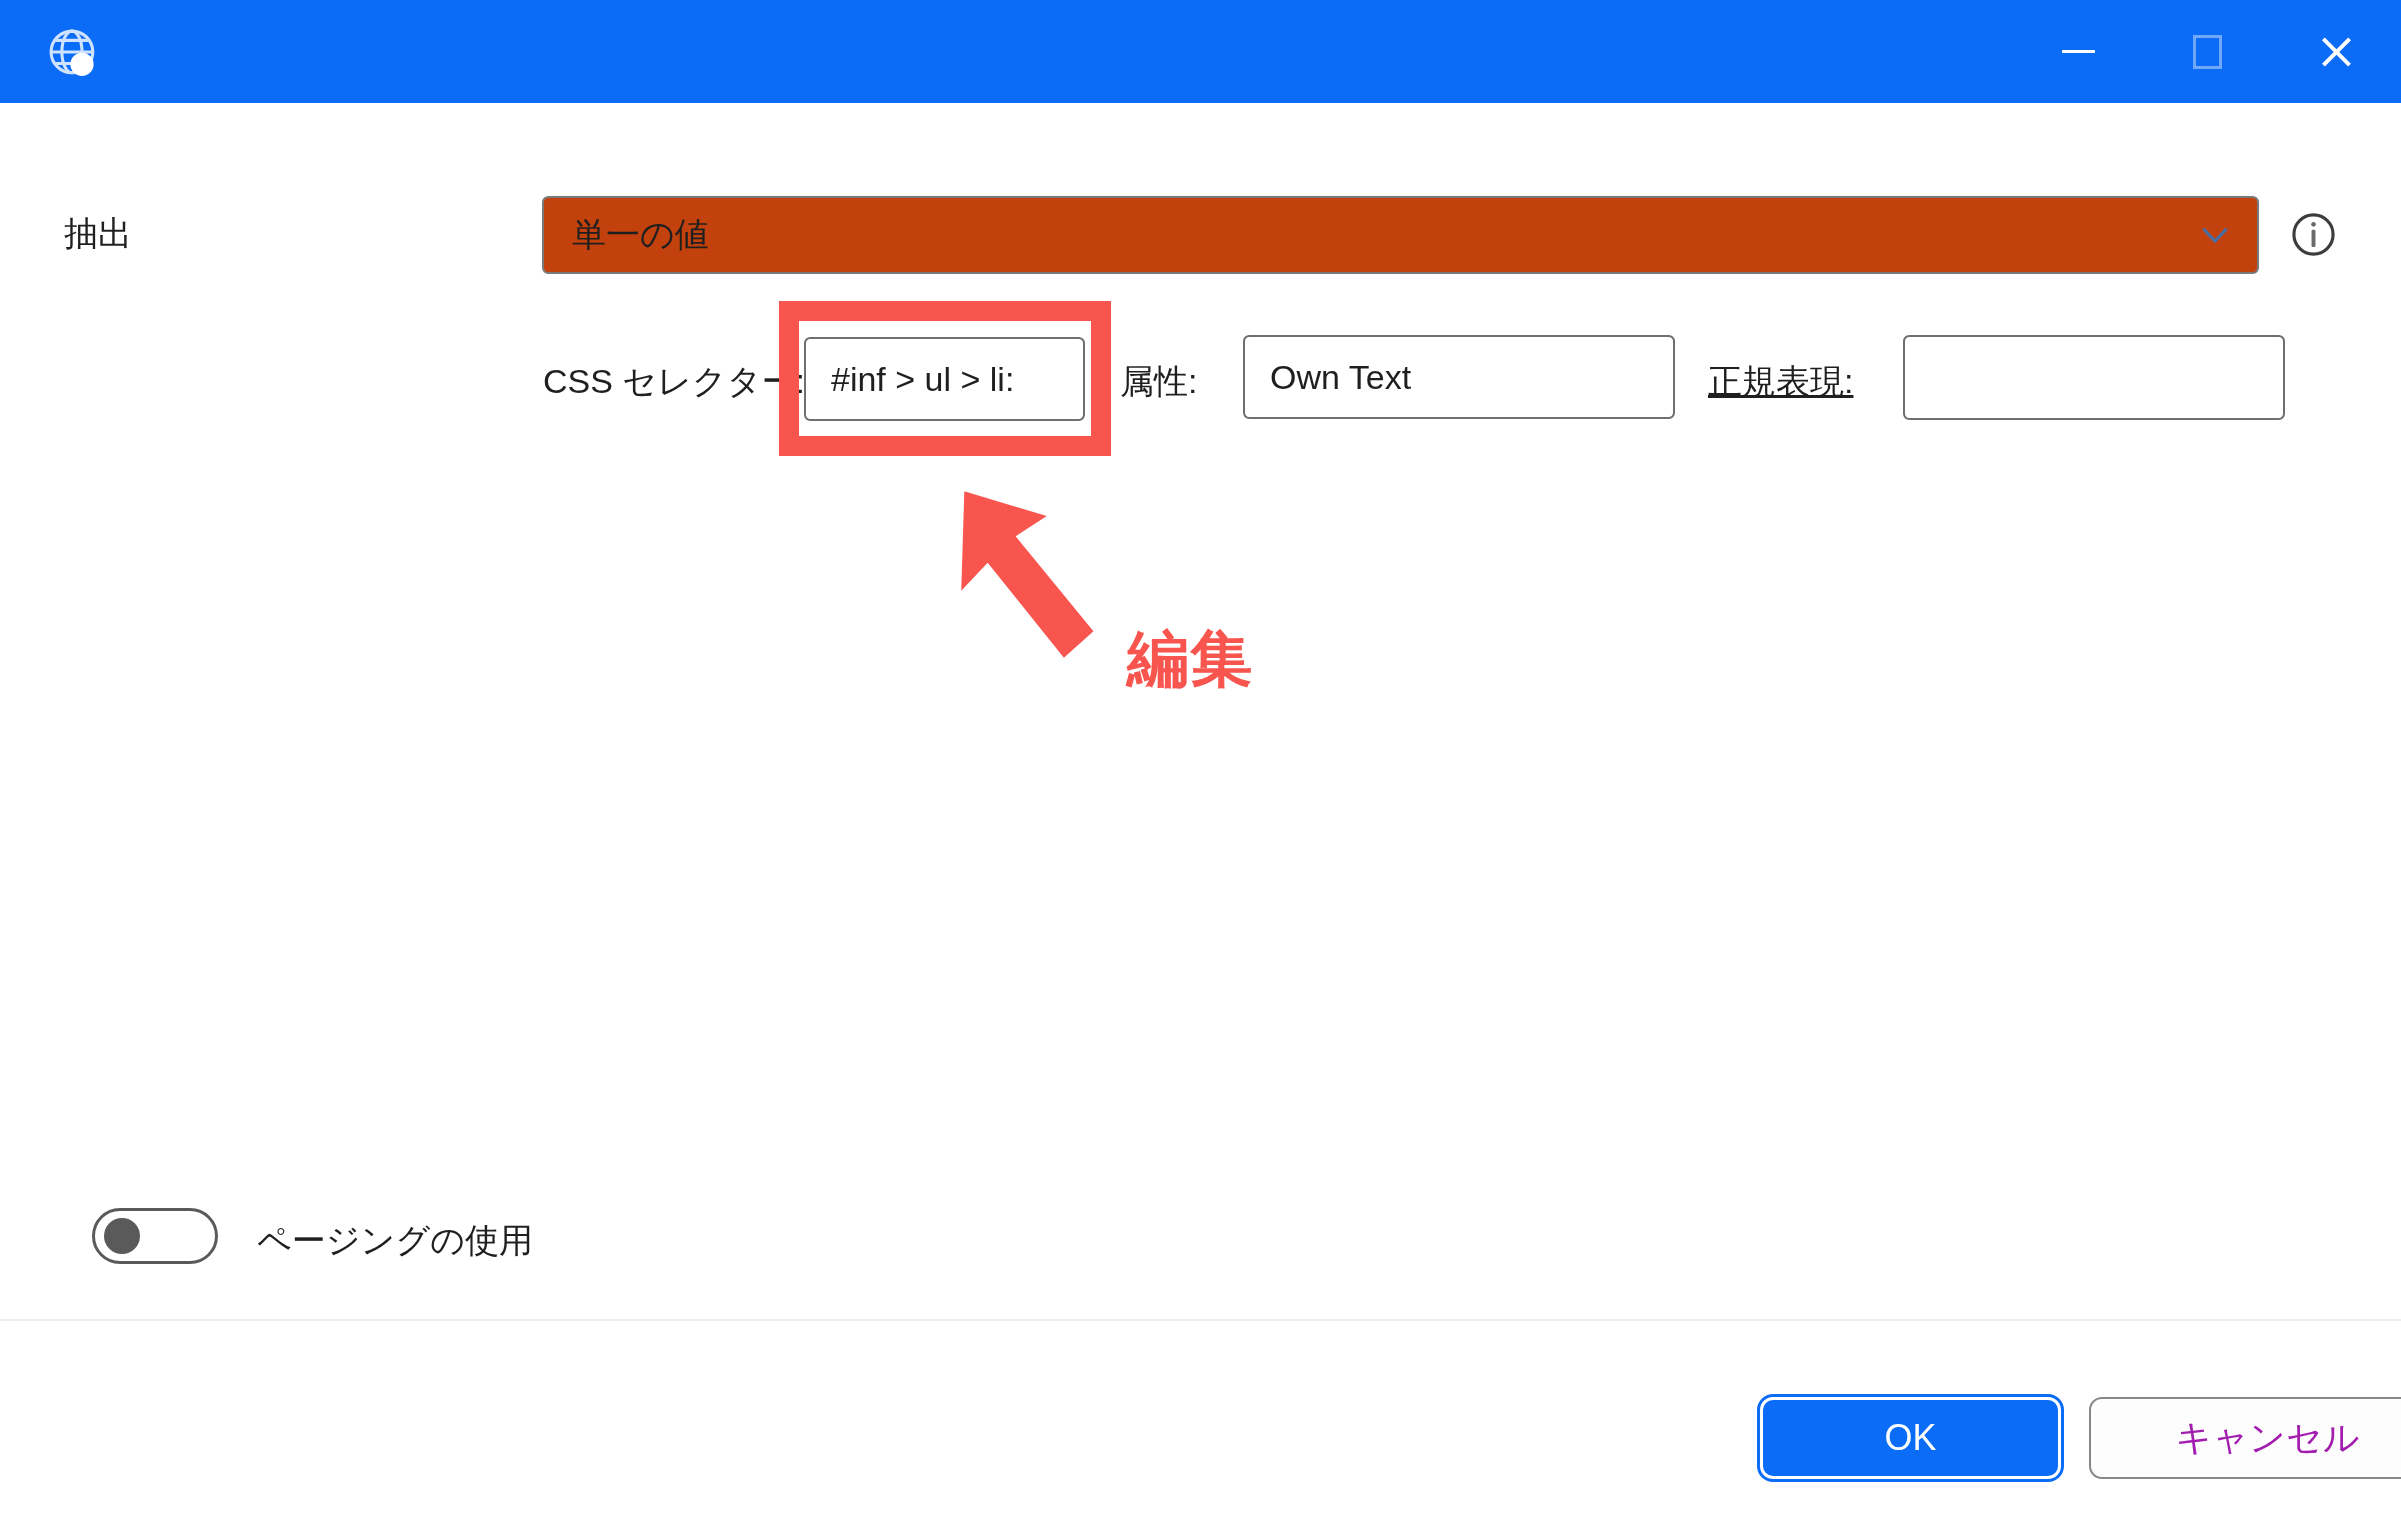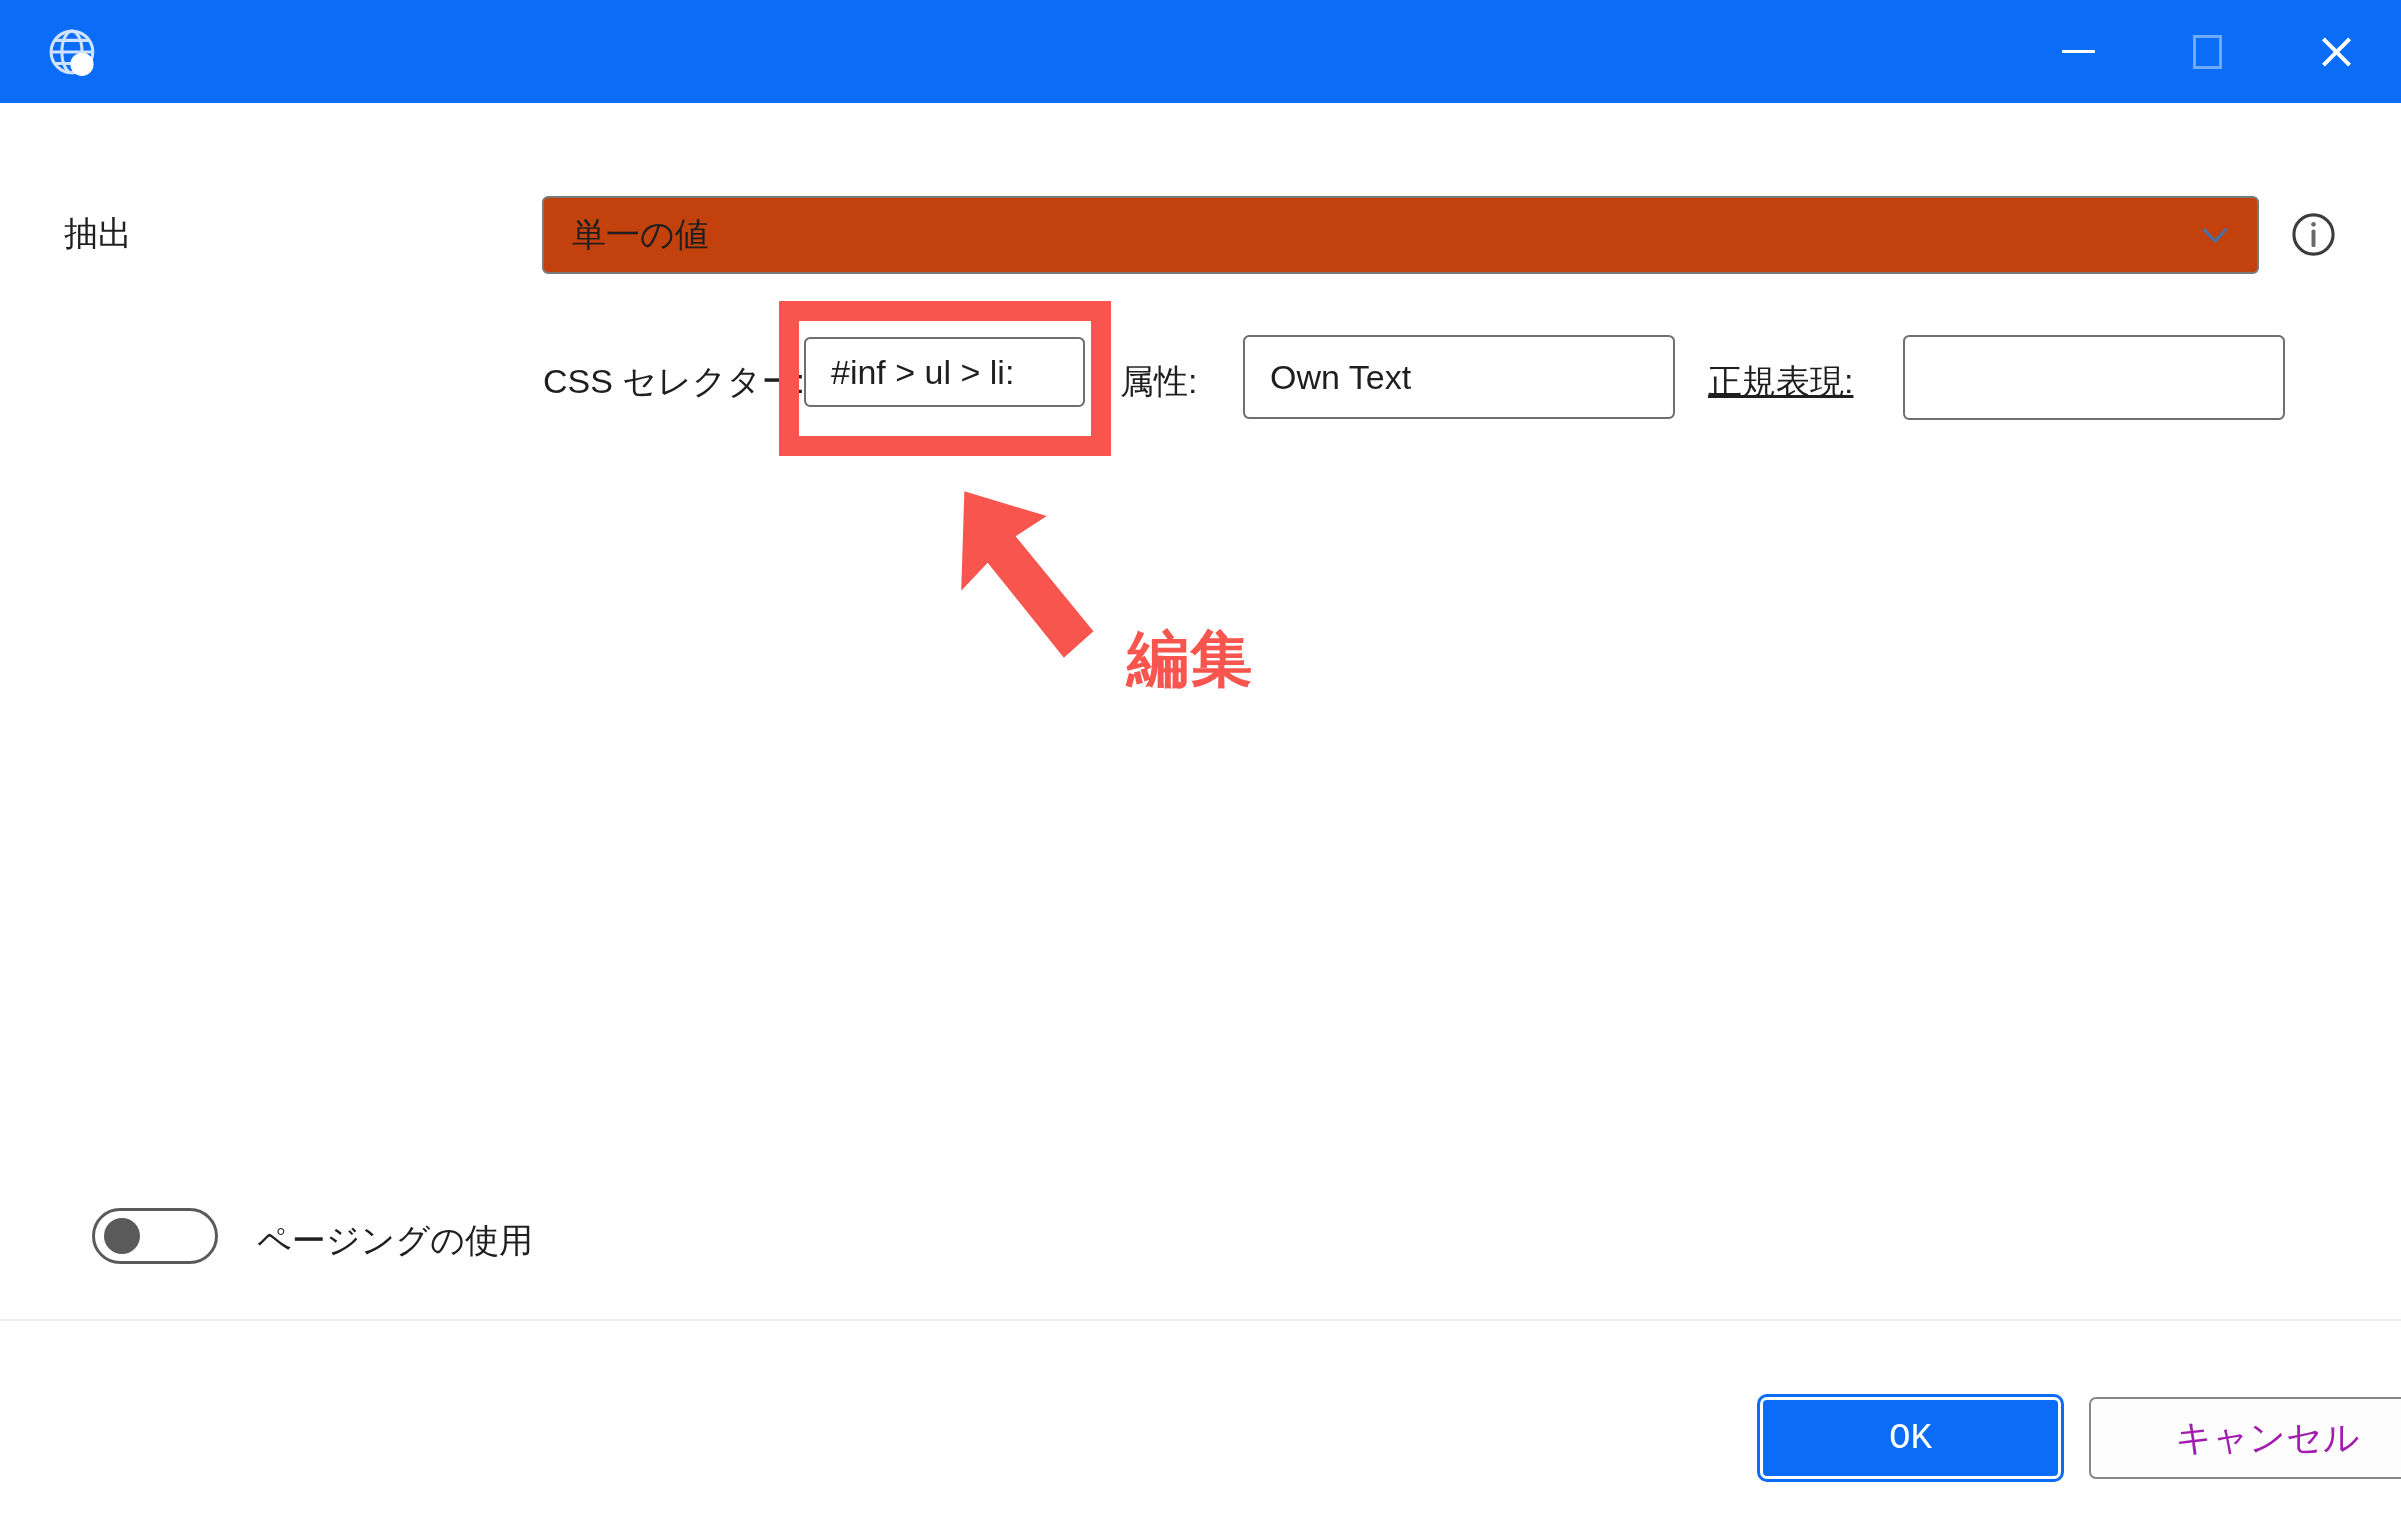--- a/index.html
+++ b/index.html
@@ -162,21 +162,21 @@
     font-size: 34px;
     color: #1f1f1f;
     cursor: text;
   }
   .field .fval {
     padding-left: 25px;
     white-space: nowrap;
     overflow: hidden;
   }
 
-  .field-css   { left: 804px; top: 337px; width: 281px; height: 70px; }
+  .field-css   { left: 804px; top: 337px; width: 281px; height: 84px; }
   .field-attr  { left: 1243px; top: 335px; width: 432px; height: 84px; }
   .field-regex { left: 1903px; top: 335px; width: 382px; height: 85px; }
 
   
   .anno-box {
     position: absolute;
     left: 779px;
     top: 301px;
     width: 332px;
     height: 155px;
@@ -247,23 +247,22 @@
     background: #ececec;
   }
   .btn {
     position: absolute;
     box-sizing: border-box;
     font-size: 36px;
     display: flex;
     align-items: center;
     justify-content: center;
     cursor: pointer;
-    border-radius: 7px;
-    white-space: nowrap;
-    font-family: Liberation Mono, monospace;
+    border-radius: 13px;
+    white-space: nowrap;
   }
   .btn-ok {
     left: 1760px;
     top: 1397px;
     width: 301px;
     height: 82px;
     background: #0a6cf7;
     color: #ffffff;
     border: 3.9px solid #ffffff;
     outline: 3.9px solid #0a6cf7;

